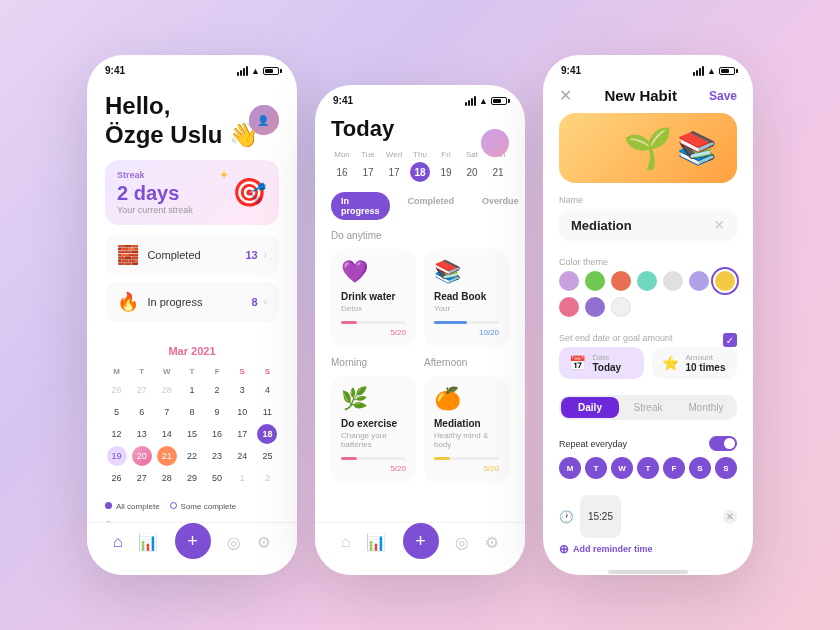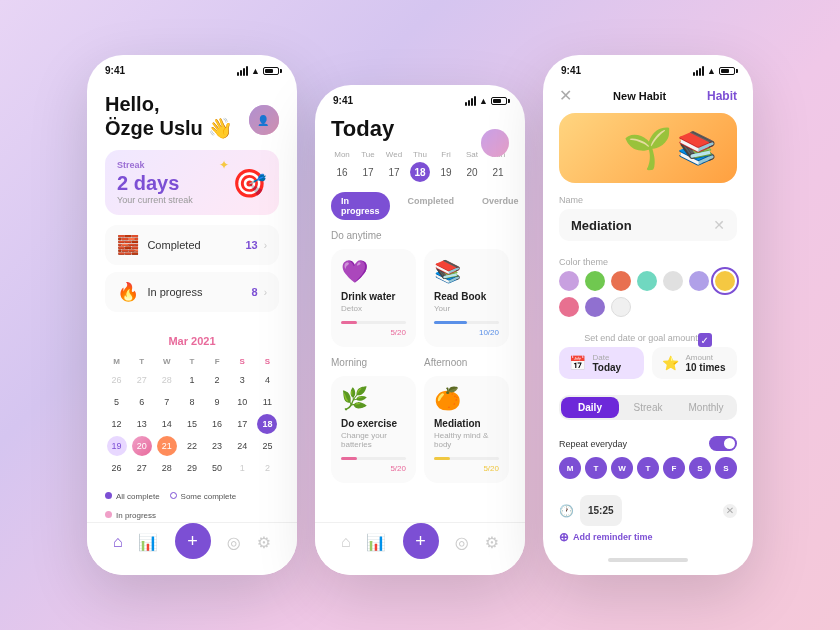--- a/index.html
+++ b/index.html
@@ -73,21 +73,21 @@
       right: 18px;
       top: 50px;
     }
     .p1-avatar-inner {
       width: 100%; height: 100%;
       border-radius: 50%;
       background: linear-gradient(135deg, #b090d0, #d090b0);
       display: flex; align-items: center; justify-content: center;
       font-size: 10px;
     }
-    .p1-greeting { font-size: 20px; font-weight: 700; color: #111; line-height: 1.2; margin-bottom: 10px; margin-top: 4px; }
+    .p1-greeting { font-size: 24px; font-weight: 700; color: #111; line-height: 1.2; margin-bottom: 10px; margin-top: 4px; }
     .p1-streak-card {
       background: linear-gradient(135deg, #f0e8ff, #ffe8f5);
       border-radius: 14px;
       padding: 10px 12px;
       margin-bottom: 10px;
       position: relative;
       overflow: hidden;
     }
     .streak-label { font-size: 9px; color: #9b6fd4; font-weight: 600; margin-bottom: 2px; }
     .streak-days { font-size: 20px; font-weight: 700; color: #7c4fd4; }
@@ -250,21 +250,21 @@
     .mediation-label { color: #f0c842; }
 
     
     .p3-header {
       display: flex;
       align-items: center;
       justify-content: space-between;
       padding: 6px 16px 8px;
     }
     .p3-close { font-size: 16px; color: #aaa; cursor: pointer; }
-    .p3-title-text { font-size: 11px; font-weight: 700; color: #111; }
+    .p3-title-text { font-size: 15px; font-weight: 700; color: #111; }
     .p3-save { font-size: 12px; font-weight: 600; color: #7c4fd4; cursor: pointer; }
 
     .p3-hero {
       margin: 0 16px 12px;
       background: linear-gradient(135deg, #ffd580, #ffa040);
       border-radius: 16px;
       height: 70px;
       display: flex;
       align-items: center;
       justify-content: center;
@@ -389,23 +389,23 @@
     .reminder-time-row {
       display: flex;
       align-items: center;
       gap: 6px;
       margin-bottom: 4px;
     }
     .clock-icon { font-size: 12px; }
     .time-badge {
       background: #f0f0f0;
       border-radius: 8px;
-      padding: 10px 8px;
+      padding: 16px 8px;
       font-size: 10px;
-      font-weight: 700;
+      font-weight: 400;
       color: #333;
     }
     .time-remove {
       width: 14px; height: 14px;
       background: #f0f0f0;
       border-radius: 50%;
       display: flex;
       align-items: center;
       justify-content: center;
       font-size: 10px;
@@ -693,21 +693,21 @@
       <span class="wifi-icon">▲</span>
       <div class="battery-icon">
         <div class="battery-fill"></div>
       </div>
     </div>
   </div>
 
   <div class="p3-header">
     <span class="p3-close">✕</span>
     <span class="p3-title-text">New Habit</span>
-    <span class="p3-save">Habit</span>
+    <span class="p3-save">Save</span>
   </div>
 
   <div class="p3-hero">
     <span>🌱</span>
     <span class="p3-hero-books">📚</span>
   </div>
 
   <div class="p3-section">
     <div class="p3-section-label">Name</div>
     <div class="p3-name-field">
@@ -726,21 +726,21 @@
       <div class="swatch" style="background:#e0e0e0;"></div>
       <div class="swatch" style="background:#b0a0e8;"></div>
       <div class="swatch selected" style="background:#f5c842;"></div>
       <div class="swatch" style="background:#e87090;"></div>
       <div class="swatch" style="background:#9070d0;"></div>
       <div class="swatch" style="background:#f0f0f0;border:1px solid #ddd;"></div>
     </div>
   </div>
 
   <div class="p3-section">
-    <div style="display:flex;align-items:center;justify-content:center;">
+    <div style="display:flex;align-items:center;justify-content:space-between;">
       <div class="p3-section-label">Set end date or goal amount</div>
       <div style="width:14px;height:14px;background:#7c4fd4;border-radius:3px;display:flex;align-items:center;justify-content:center;">
         <span style="color:#fff;font-size:10px;">✓</span>
       </div>
     </div>
     <div class="goal-row">
       <div class="goal-card active">
         <span class="goal-icon">📅</span>
         <div>
           <div class="goal-label">Date</div>

